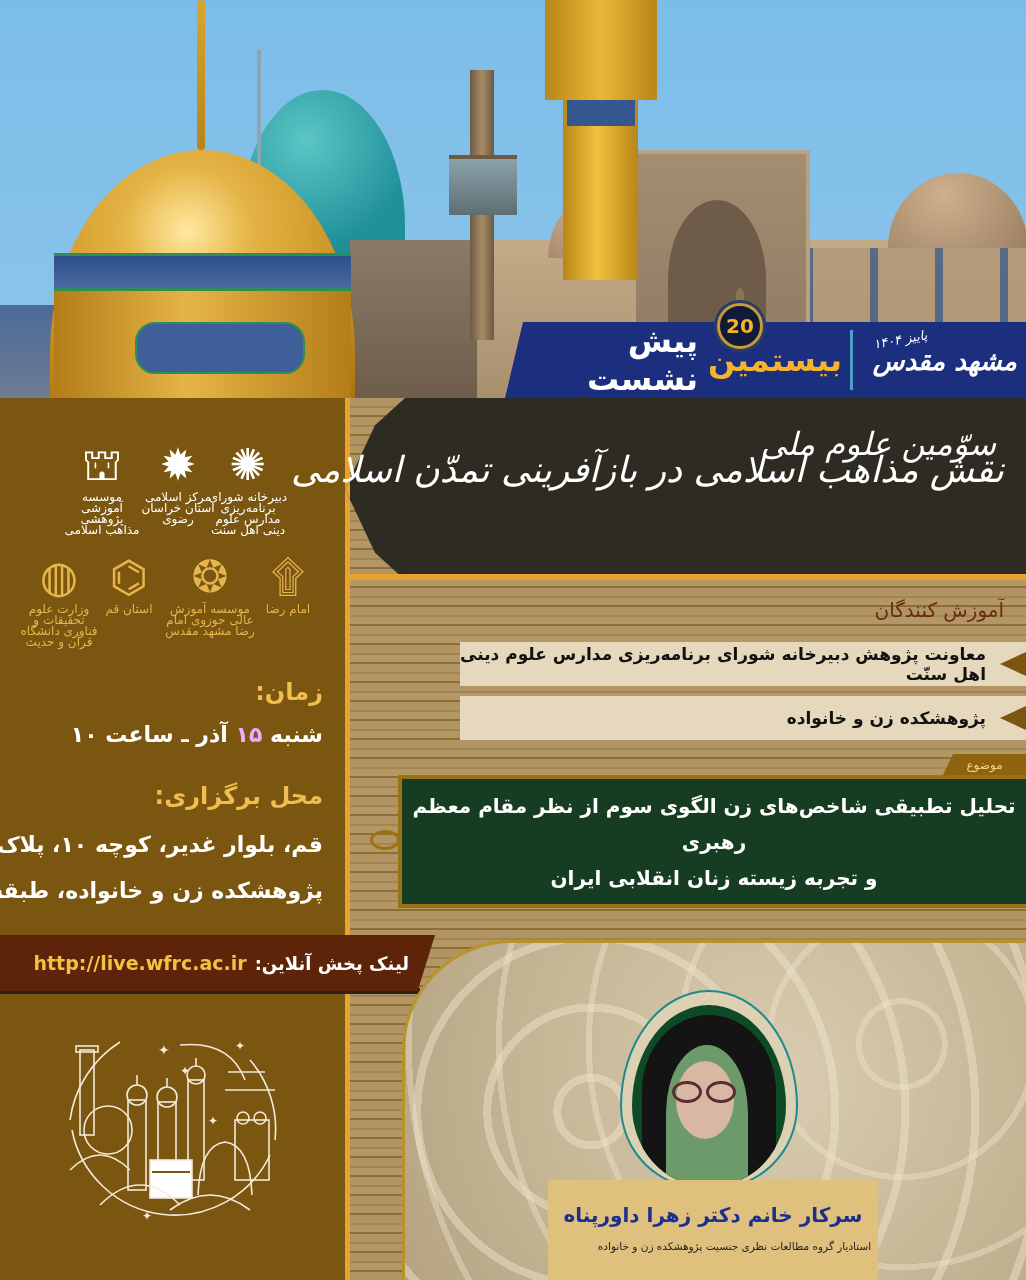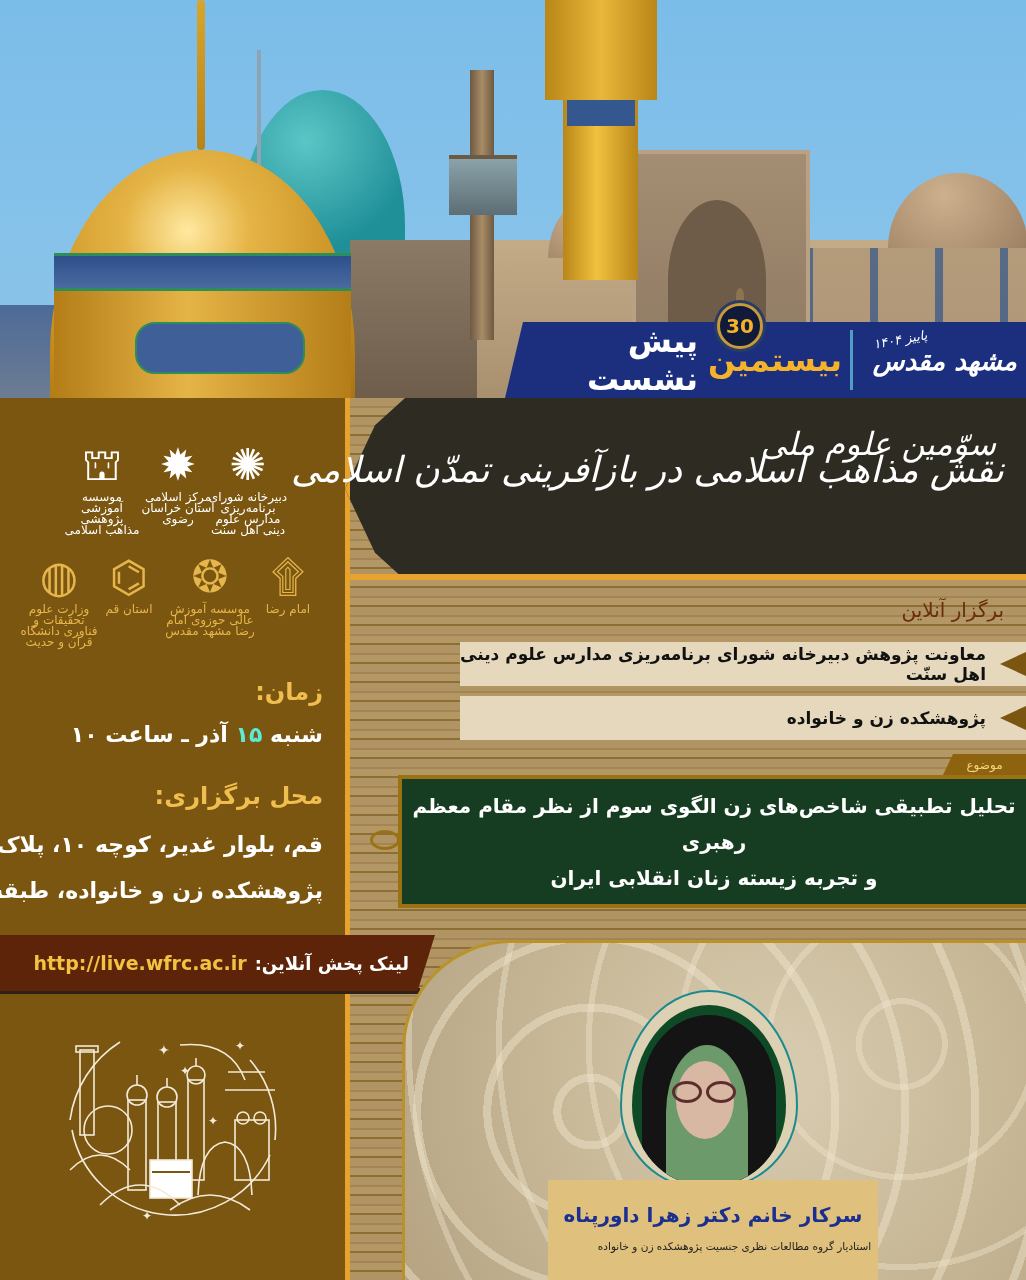--- a/index.html
+++ b/index.html
@@ -69,21 +69,21 @@
 
   
   .logo { position: absolute; display: flex; flex-direction: column; align-items: center; color: #ffffff; }
   .logo .glyph { font-size: 44px; line-height: 54px; }
   .logo .cap { font-size: 12px; text-align: center; line-height: 11px; direction: rtl; }
   .logo.gold { color: #e6b54c; }
 
   
   .info-label { position: absolute; right: 703px; direction: rtl; color: #f0be4e; font-weight: bold; font-size: 24px; font-family: "DejaVu Sans", sans-serif; }
   .info-value { position: absolute; right: 703px; direction: rtl; color: #ffffff; font-weight: bold; font-size: 22px; font-family: "DejaVu Sans", sans-serif; white-space: nowrap; }
-  .info-value .hl { color: #5eead4; }
+  .info-value .hl { color: #f0abfc; }
 
   
   .live-strip { position: absolute; left: 0; top: 935px; width: 435px; height: 56px; background: #5d2409; clip-path: polygon(0 0, 100% 0, 96% 100%, 0 100%); box-shadow: 0 4px 0 #2a1b0c; display: flex; align-items: center; direction: rtl; padding: 0 26px 0 16px; gap: 8px; font-family: "DejaVu Sans", sans-serif; }
   .live-shadow { position: absolute; left: 0; top: 988px; width: 420px; height: 6px; background: #2c2219; }
   .live-label { color: #ffffff; font-weight: bold; font-size: 18px; }
   .live-url { color: #f4c242; font-weight: bold; font-size: 19px; direction: ltr; }
 
   
   .illus { position: absolute; left: 60px; top: 1020px; width: 225px; height: 225px; }
 
@@ -125,42 +125,42 @@
     <div class="minaret-gold-band"></div>
     <div class="dome-gold-spire"></div>
     <div class="dome-gold"></div>
     <div class="dome-base"></div>
     <div class="dome-band"></div>
     <div class="dome-tile"></div>
   </div>
 
   <div class="banner"></div>
   <div class="badge-drop"></div>
-  <div class="number-badge">30</div>
+  <div class="number-badge">20</div>
   <div class="banner-title">
     <span class="accent">بیستمین</span>
     <span>پیش نشست</span>
   </div>
   <div class="banner-divider"></div>
   <div class="banner-city">
     <span class="season">پاییز ۱۴۰۴</span>
     <span class="city">مشهد مقدس</span>
   </div>
 
   <div class="left-col"></div>
   <div class="right-panel"></div>
   <div class="left-col-edge"></div>
 
   <div class="plaque"></div>
   <div class="plaque-inner"></div>
   <div class="plaque-border-line"></div>
   <div class="plaque-subtitle">سوّمین علوم ملی</div>
   <div class="plaque-title">نقش مذاهب اسلامی در بازآفرینی تمدّن اسلامی</div>
 
-  <div class="org-heading">برگزار آنلاین</div>
+  <div class="org-heading">آموزش کنندگان</div>
   <div class="org-row org-2">
     <span class="arrow"></span>
     <span>پژوهشکده زن و خانواده</span>
   </div>
   <div class="org-row org-1">
     <span class="arrow"></span>
     <span>معاونت پژوهش دبیرخانه شورای برنامه‌ریزی مدارس علوم دینی اهل سنّت</span>
   </div>
 
   <div class="topic-tag">موضوع</div>

